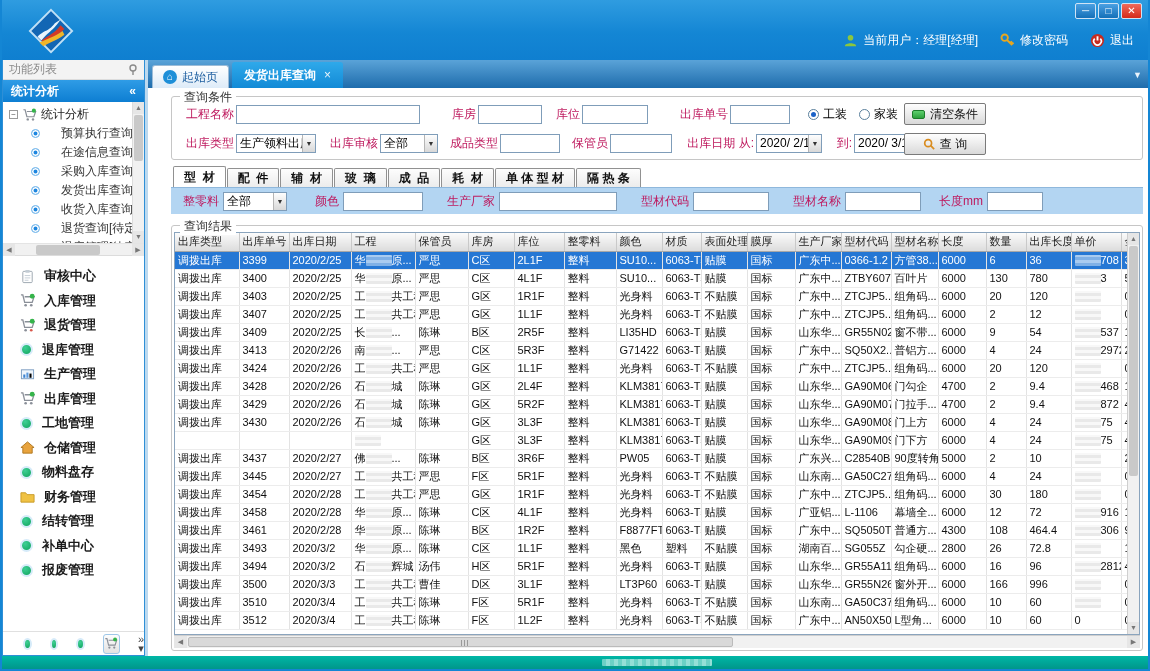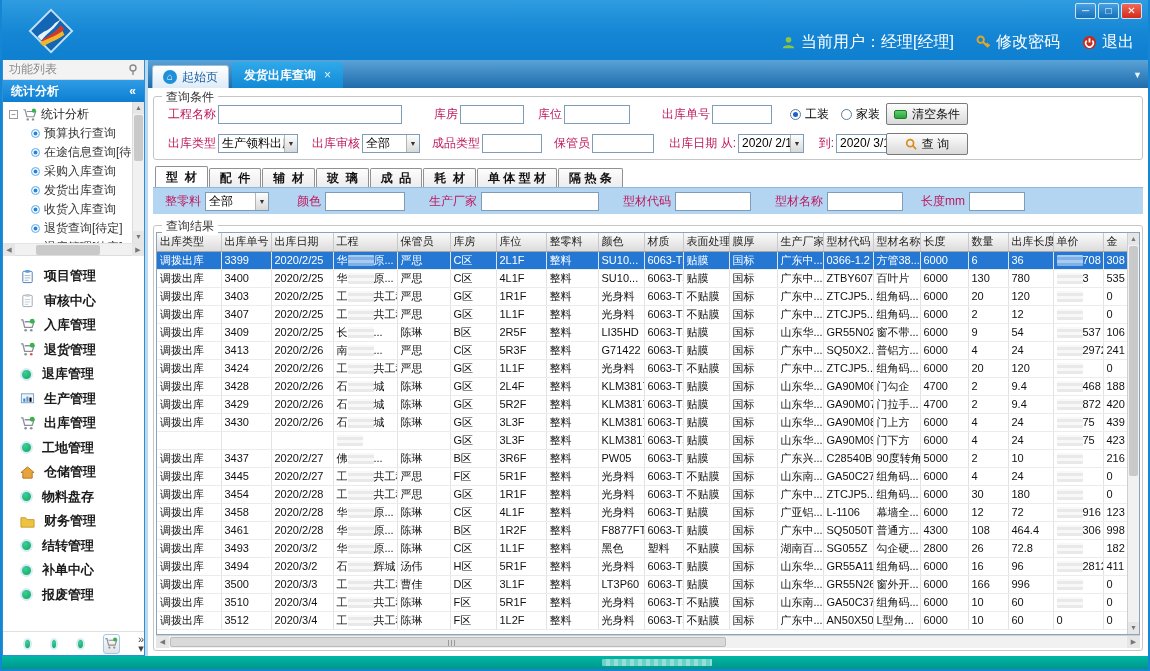--- a/index.html
+++ b/index.html
@@ -11,40 +11,40 @@
 
   
   .titlebar { height:60px; background:linear-gradient(#2f9ce0,#1486d4 55%,#0f7fd0); position:relative; }
   .logo { position:absolute; left:26px; top:8px; }
   .app-title { position:absolute; left:84px; top:14px; color:#fff; font-size:25px; font-weight:bold;
                letter-spacing:1px; text-shadow:1px 1px 2px rgba(0,60,120,.55); }
   .win-controls { position:absolute; top:3px; right:6px; display:flex; gap:2px; }
   .wbtn { width:21px; height:16px; font-size:10px; line-height:14px; text-align:center; color:#fff;
           background:linear-gradient(#4aa0e2,#1470b8); border:1px solid #cfe3f5; border-radius:2px; cursor:pointer; }
   .wbtn.close { background:linear-gradient(#f06a5a,#d42a1a); }
-  .userbar { position:absolute; right:14px; top:32px; display:flex; align-items:center; gap:8px; color:#fff; font-size:16px; }
+  .userbar { position:absolute; right:14px; top:32px; display:flex; align-items:center; gap:8px; color:#fff; font-size:12px; }
   .userbar .seg { display:flex; align-items:center; gap:5px; }
   .userbar .seg + .seg { margin-left:14px; }
 
   
   .appbody { display:flex; height:596px; }
   .sidebar { width:143px; border:1px solid #2e8fd6; border-top:none; background:#fff; display:flex; flex-direction:column; }
   .splitter { width:3px; background:#bcd9ef; }
   .main { width:1000px; display:flex; flex-direction:column; background:#fff; }
 
   
   .func-header { height:20px; background:#f3f3f3; border-bottom:1px solid #dcdcdc; color:#8a8a8a;
                  display:flex; align-items:center; justify-content:space-between; padding:0 6px; font-size:12px; }
   .section-header { height:22px; background:linear-gradient(#2f9ce6,#0d7ed2); color:#fff; font-weight:bold;
                     display:flex; align-items:center; justify-content:space-between; padding:0 8px; }
   .tree-wrap { position:relative; height:142px; overflow:hidden; border-bottom:1px solid #e4e4e4; }
   .tree { padding:3px 0 0 6px; }
   .tree-root { display:flex; align-items:center; gap:4px; height:19px; font-size:12px; color:#222; }
   .expander { width:9px; height:9px; border:1px solid #9a9a9a; background:#fff; font-size:8px; line-height:7px; text-align:center; color:#555; }
-  .tree-item { display:flex; align-items:center; gap:4px; height:19px; margin-left:22px; font-size:12px; color:#333; white-space:nowrap; cursor:pointer; }
+  .tree-item { display:flex; align-items:center; gap:21px; height:19px; margin-left:22px; font-size:12px; color:#333; white-space:nowrap; cursor:pointer; }
   .tdot { width:9px; height:9px; border-radius:50%; background:#1d86e0; border:1px solid #8cc4ee; box-shadow:inset 0 0 0 1.5px #fff; flex:none; }
   .vsb { position:absolute; right:0; top:0; bottom:0; width:12px; background:#f1f1f1; border-left:1px solid #dcdcdc; }
   .vsb .arr { height:12px; font-size:7px; color:#777; text-align:center; line-height:12px; background:#e6e6e6; }
   .vsb .arr.bottom { position:absolute; bottom:0; left:0; right:0; }
   .vsb .thumb { position:absolute; top:13px; left:1px; right:1px; height:46px; background:#c9c9c9; border-radius:2px; }
   .hsb { height:12px; background:#f1f1f1; display:flex; align-items:center; border-bottom:1px solid #dcdcdc; }
   .hsb .arr { width:12px; height:12px; font-size:7px; color:#777; text-align:center; line-height:12px; background:#e6e6e6; flex:none; }
   .hsb .track { flex:1; position:relative; height:100%; }
   .hsb .thumb { position:absolute; top:1px; height:10px; background:#c9c9c9; border-radius:2px; }
   .menu { flex:1; padding-top:8px; }
@@ -62,21 +62,21 @@
   .tabbar { height:28px; background:linear-gradient(#5aa3d8,#1e6cac); display:flex; align-items:flex-end; padding-left:4px; position:relative; }
   .tab-home { height:23px; background:linear-gradient(#ffffff,#ddebf8); border:1px solid #9cbcd8; border-bottom:none;
               border-radius:3px 3px 0 0; display:flex; align-items:center; gap:5px; padding:0 10px; color:#1a5c9e; cursor:pointer; }
   .home-ic { width:14px; height:14px; border-radius:50%; background:#1e8fd8; color:#fff; font-size:10px; line-height:13px; text-align:center; }
   .tab-active { height:26px; background:linear-gradient(#2fa9ea,#128ad6); color:#fff; font-weight:bold;
                 border-radius:3px 3px 0 0; display:flex; align-items:center; gap:8px; padding:0 12px; margin-left:3px; cursor:pointer; }
   .tab-close { font-weight:normal; opacity:.9; cursor:pointer; }
   .tabbar-caret { position:absolute; right:6px; top:10px; color:#eaf4fc; font-size:9px; cursor:pointer; }
 
   
-  .content { flex:1; position:relative; padding:0 5px; }
+  .content { flex:1; position:relative; padding:0 5px;margin-left:18px; }
   .groupbox { border:1px solid #c6c6c6; border-radius:3px; position:relative; }
   .gb-label { position:absolute; top:-8px; left:8px; background:#fff; padding:0 4px; color:#333; font-size:12px; }
   .qbox { margin-top:8px; height:64px; }
   .qrow { display:flex; align-items:center; height:24px; margin-top:5px; position:relative; }
   .lbl { color:#be185d; text-align:right; white-space:nowrap; flex:none; }
   .tinput { border:1px solid #7f9db9; height:19px; background:#fff; font-size:12px; padding:0 2px; flex:none; }
   .combo { border:1px solid #7f9db9; height:19px; background:#fff; display:flex; align-items:center; flex:none; cursor:pointer; }
   .combo .cv { flex:1; padding:0 3px; font-size:12px; white-space:nowrap; overflow:hidden; }
   .combo .dd { width:13px; height:100%; background:linear-gradient(#fefefe,#d8d8d8); border-left:1px solid #b5b5b5;
                font-size:7px; color:#333; display:flex; align-items:center; justify-content:center; }
@@ -237,28 +237,20 @@
       <div class="hsb">
         <div class="arr">◀</div>
         <div class="track">
             <div class="thumb" style="left:18%;width:55%;"></div>
           </div>
         <div class="arr">▶</div>
       </div>
       <div class="menu" id="side-menu">
           <div class="menu-item">
             <svg class="ic" viewBox="0 0 16 16">
-              <rect x="3" y="2.5" width="10" height="12" rx="1" fill="#fff" stroke="#4a78b0"></rect>
-              <rect x="5.5" y="1" width="5" height="3" rx="1" fill="#5aa0d8"></rect>
-              <path d="M5 7h6M5 9.5h6M5 12h4" stroke="#9ab4cc"></path>
-            </svg>
-            <span>项目管理</span>
-          </div>
-          <div class="menu-item">
-            <svg class="ic" viewBox="0 0 16 16">
               <rect x="3" y="2.5" width="10" height="12" rx="1" fill="#fff" stroke="#9aa4ae"></rect>
               <rect x="5.5" y="1" width="5" height="3" rx="1" fill="#c3ccd4"></rect>
               <path d="M5 7h6M5 9.5h6M5 12h4" stroke="#c3ccd4"></path>
             </svg>
             <span>审核中心</span>
           </div>
           <div class="menu-item">
             <svg class="ic" viewBox="0 0 16 16">
               <path d="M1 2h2l2 8h8l2-6H5" fill="none" stroke="#8a8f98" stroke-width="1.4"></path>
               <circle cx="6" cy="13" r="1.4" fill="#8a8f98"></circle>

